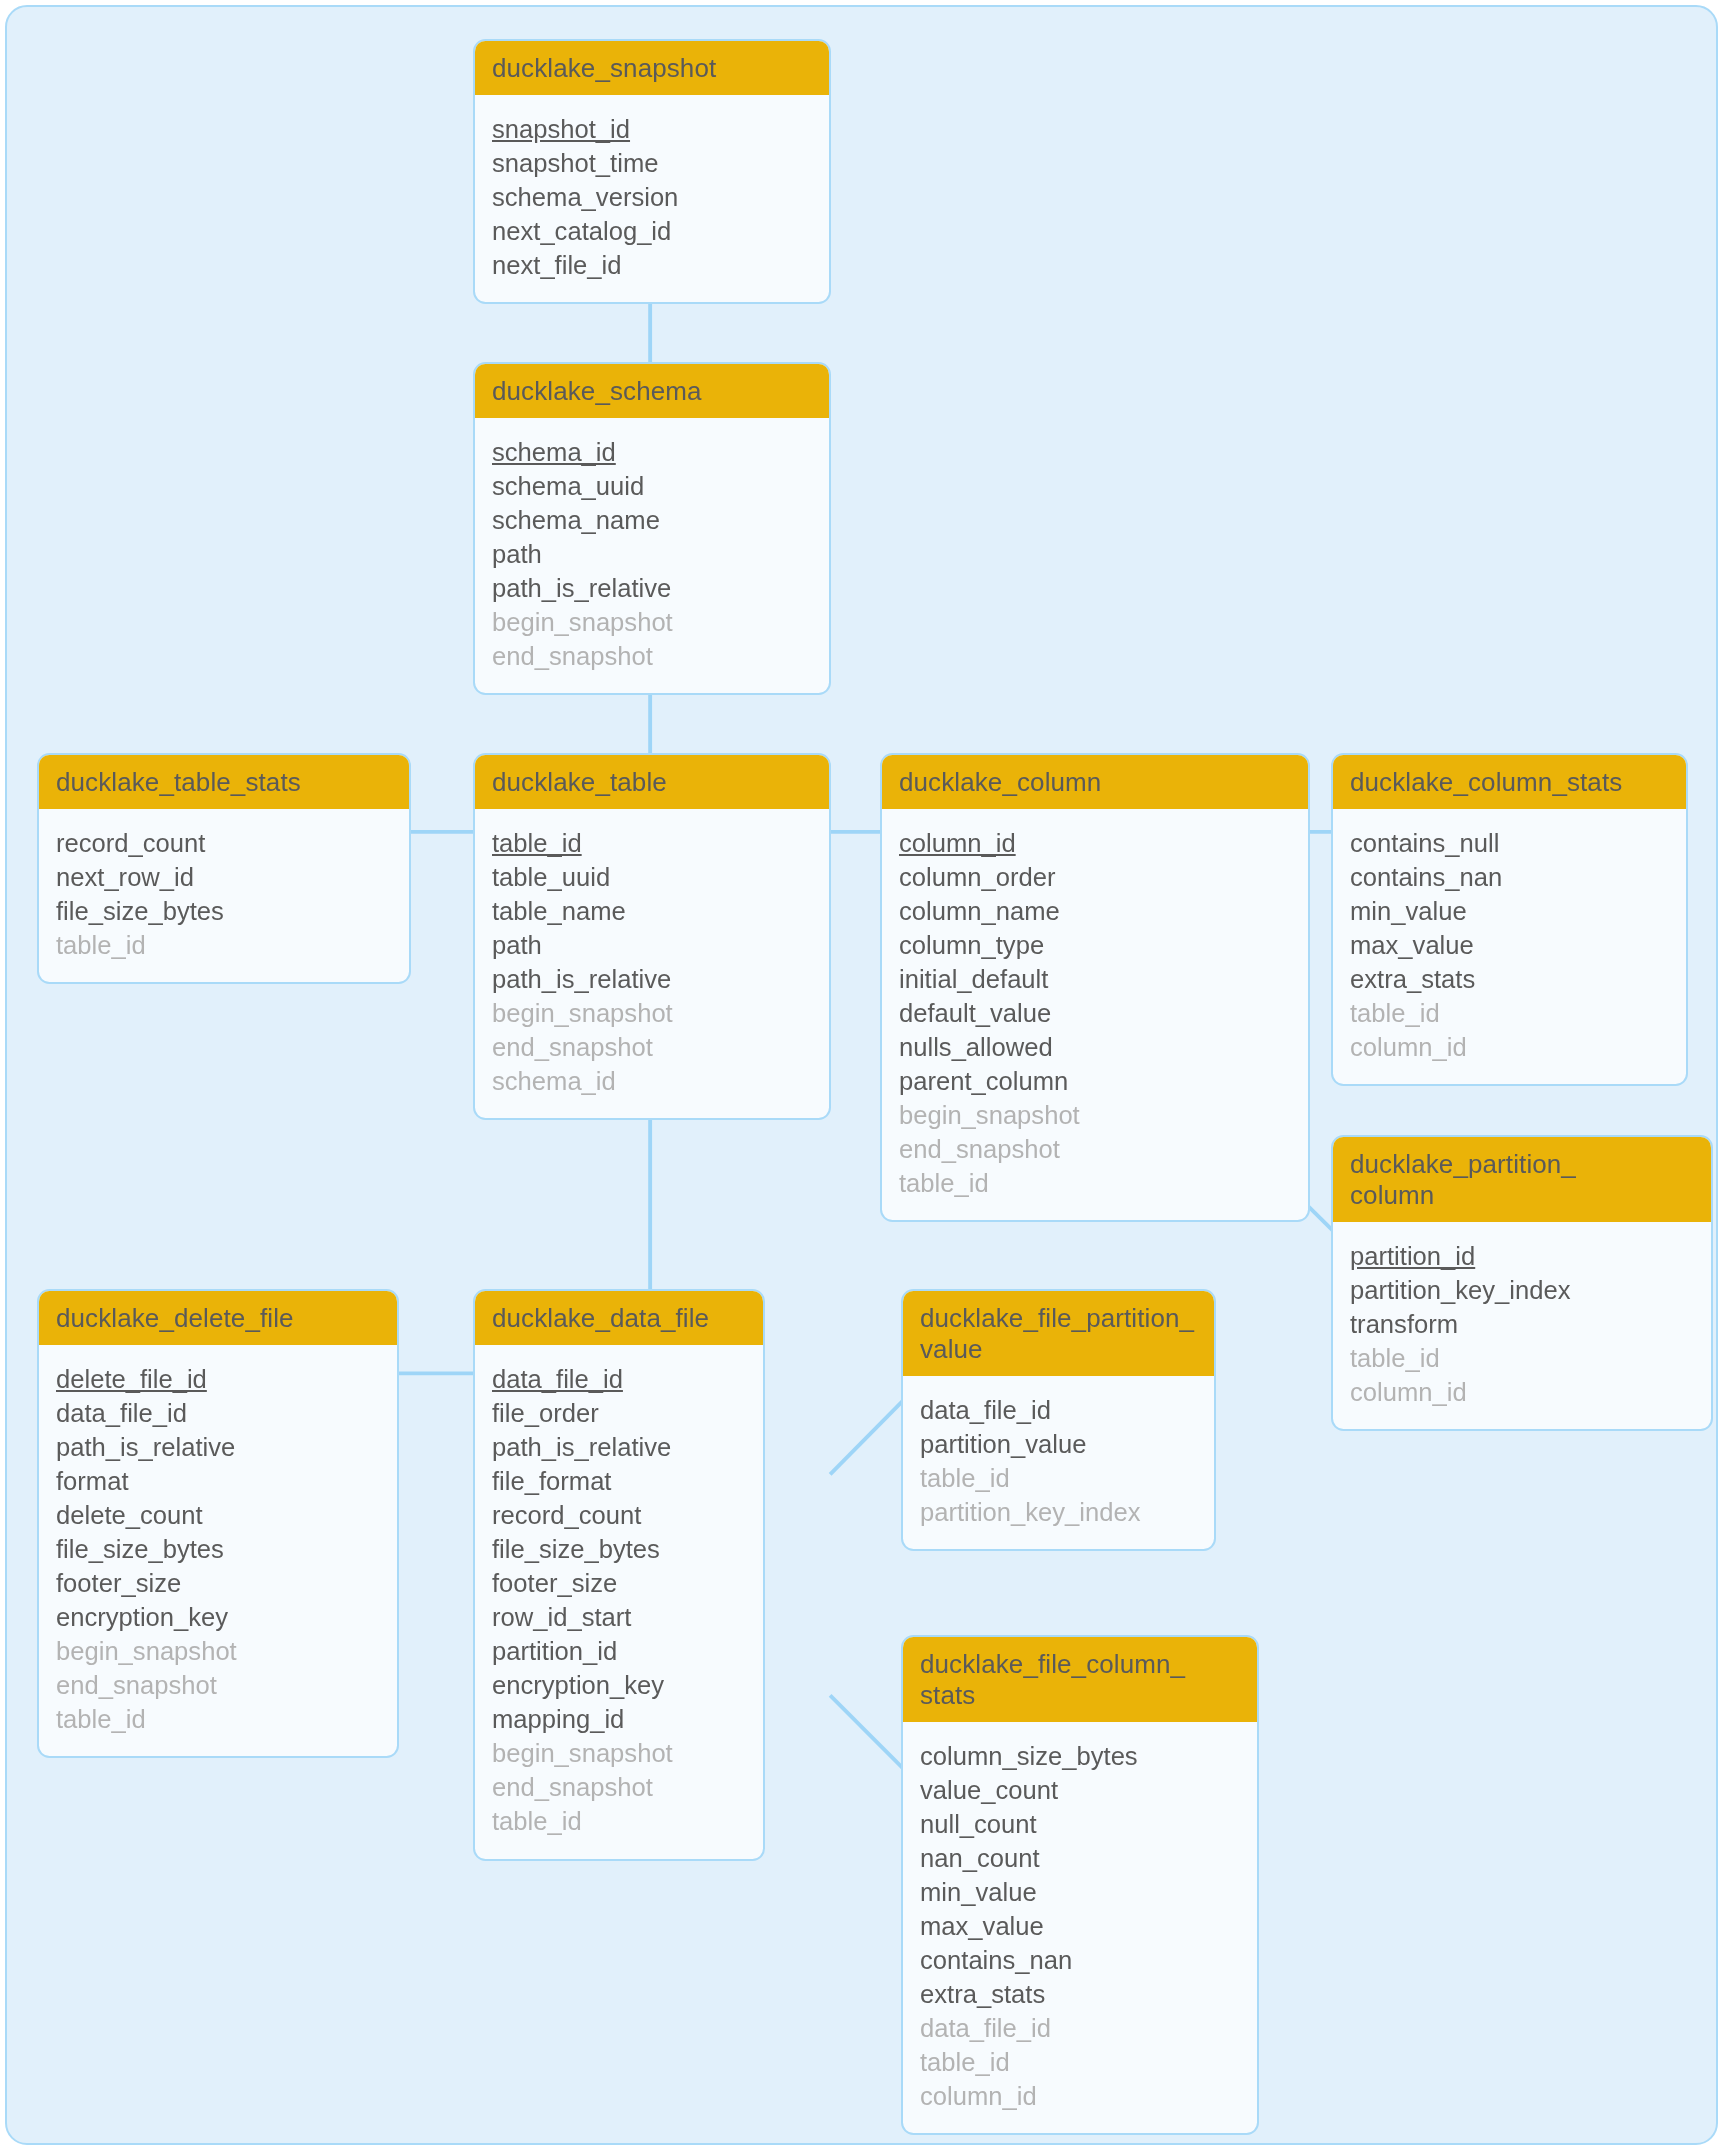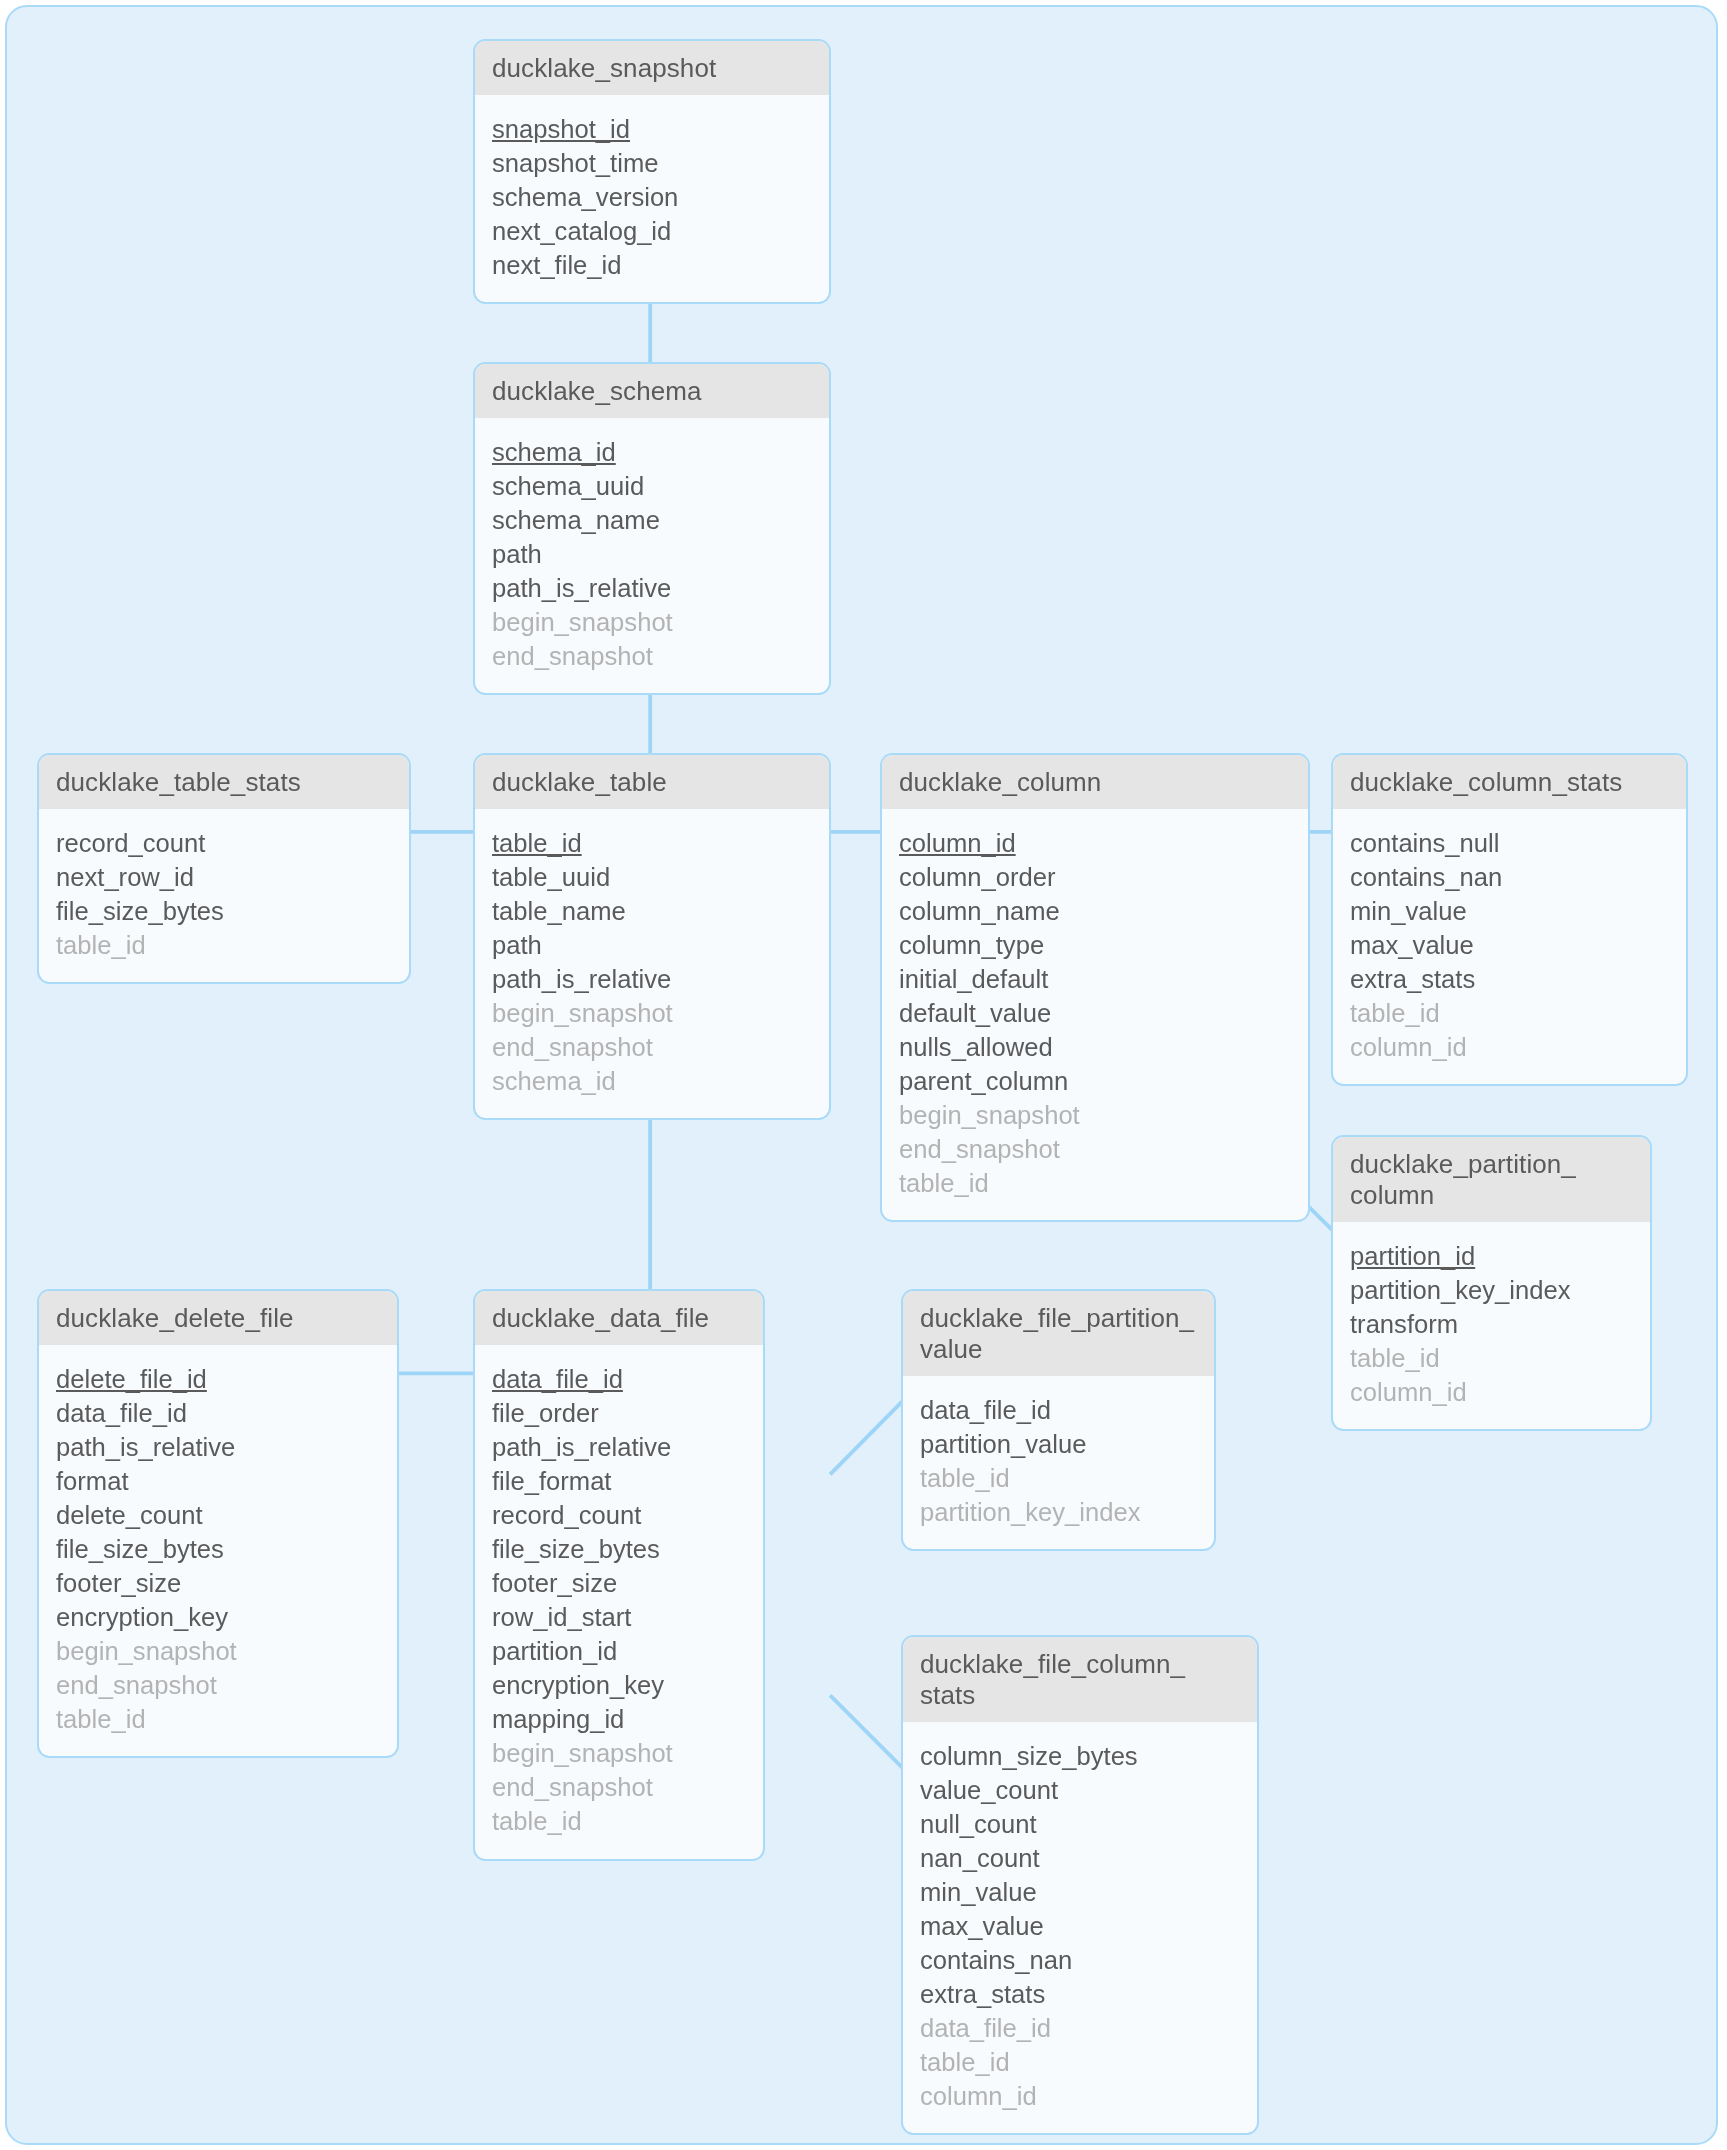--- a/index.html
+++ b/index.html
@@ -33,21 +33,21 @@
   }
   .entity {
     position: absolute;
     background: #f7fbfe;
     border: 2.3px solid #a9daf8;
     border-radius: 12.4px;
     box-sizing: border-box;
     overflow: hidden;
   }
   .entity-header {
-    background: #e5e5e5;
+    background: #eab308;
     padding: 12.4px 17px 11px 17px;
     font-size: 26px;
     color: #5a5a5a;
     line-height: 1.18;
     letter-spacing: 0.1px;
   }
   .entity-fields {
     padding: 17px 17px 20px 17px;
   }
   .field {
@@ -160,21 +160,21 @@
       <div class="entity-fields">
         <div class="field">contains_null</div>
         <div class="field">contains_nan</div>
         <div class="field">min_value</div>
         <div class="field">max_value</div>
         <div class="field">extra_stats</div>
         <div class="field fk">table_id</div>
         <div class="field fk">column_id</div>
       </div>
     </div>
-    <div class="entity" style="left: 1331px; top: 1135px; width: 321px;">
+    <div class="entity" style="left: 1331px; top: 1135px; width: 382px;">
       <div class="entity-header">ducklake_partition_<br>column</div>
       <div class="entity-fields">
         <div class="field pk">partition_id</div>
         <div class="field">partition_key_index</div>
         <div class="field">transform</div>
         <div class="field fk">table_id</div>
         <div class="field fk">column_id</div>
       </div>
     </div>
     <div class="entity" style="left: 37px; top: 1289px; width: 362px;">

